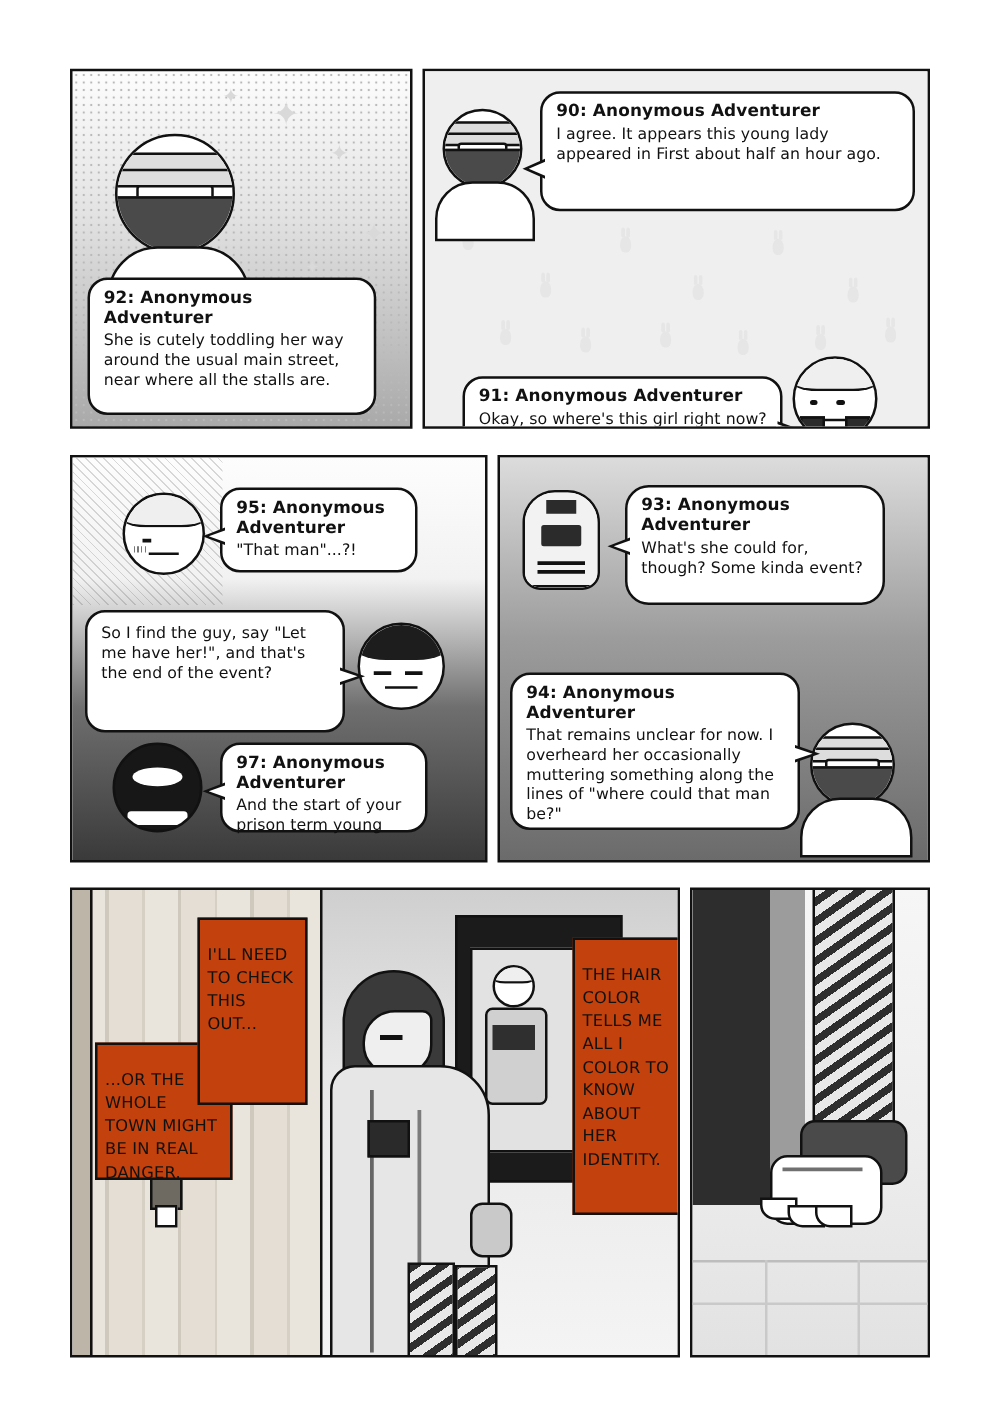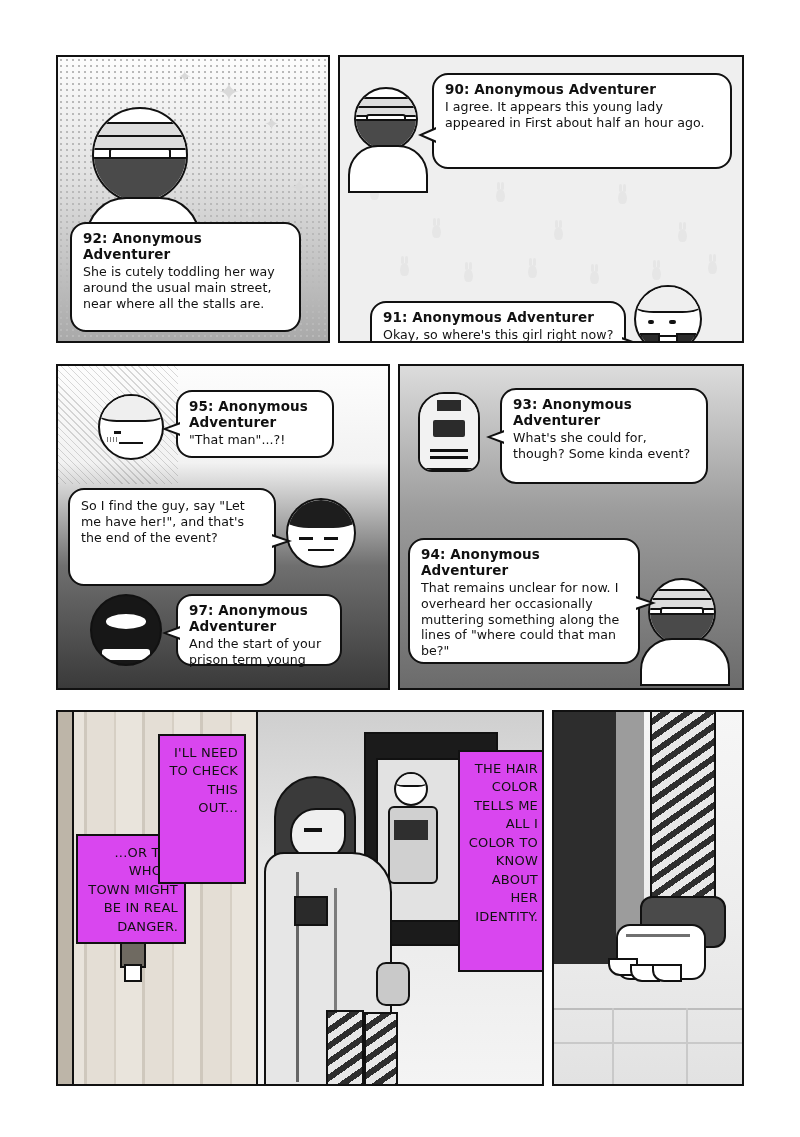--- a/index.html
+++ b/index.html
@@ -83,25 +83,25 @@
     letter-spacing: .05px;
   }
   .tail {
     position: absolute;
     width: 0; height: 0;
   }
 
   
   .caption {
     position: absolute;
-    background: #d946ef;
+    background: #c2410c;
     border: 2px solid #111;
     box-sizing: border-box;
-    padding: 8px 6px;
-    text-align: right;
+    padding: 20px 6px;
+    text-align: left;
     font-family: "DejaVu Sans", sans-serif;
     font-size: 13px;
     line-height: 1.42;
     color: #111;
     letter-spacing: .2px;
   }
 
   
   .head {
     position: absolute;
@@ -355,21 +355,21 @@
     <div style="position:absolute;inset:0;background:linear-gradient(to bottom,#dcdcdc 0%,#9c9c9c 45%,#6b6b6b 100%);" class="tone-dots"></div>
 
     <div class="head sq" style="left:18px; top:26px; width:62px; height:80px; border-radius:26px 26px 14px 14px;">
       <div class="helm"></div>
       <div style="position:absolute;left:30%;top:8%;width:40%;height:14%;background:#2b2b2b;"></div>
       <div class="visor" style="top:34%;"></div>
       <div style="position:absolute;left:18%;bottom:14%;width:64%;height:3px;background:#111;"></div>
       <div style="position:absolute;left:18%;bottom:24%;width:64%;height:3px;background:#111;"></div>
     </div>
 
-    <div class="bubble" style="left:100px; top:22px; width:208px; height:96px;">
+    <div class="bubble" style="left:100px; top:22px; width:208px; height:96px;border-radius:19px;">
       <div class="hdr">93: Anonymous Adventurer</div>
       <div class="body">What's she could for, though? Some kinda event?</div>
       <div class="tail" style="left:-16px;top:40px;border-top:7px solid transparent;border-bottom:7px solid transparent;border-right:18px solid #111;"></div>
       <div class="tail" style="left:-11px;top:42px;border-top:5px solid transparent;border-bottom:5px solid transparent;border-right:14px solid #fff;"></div>
     </div>
 
     <div class="head" style="left:248px; top:212px; width:68px; height:68px;">
       <div class="ninja-band"></div>
       <div class="ninja-eyes"></div>
       <div class="ninja-mask"></div>

